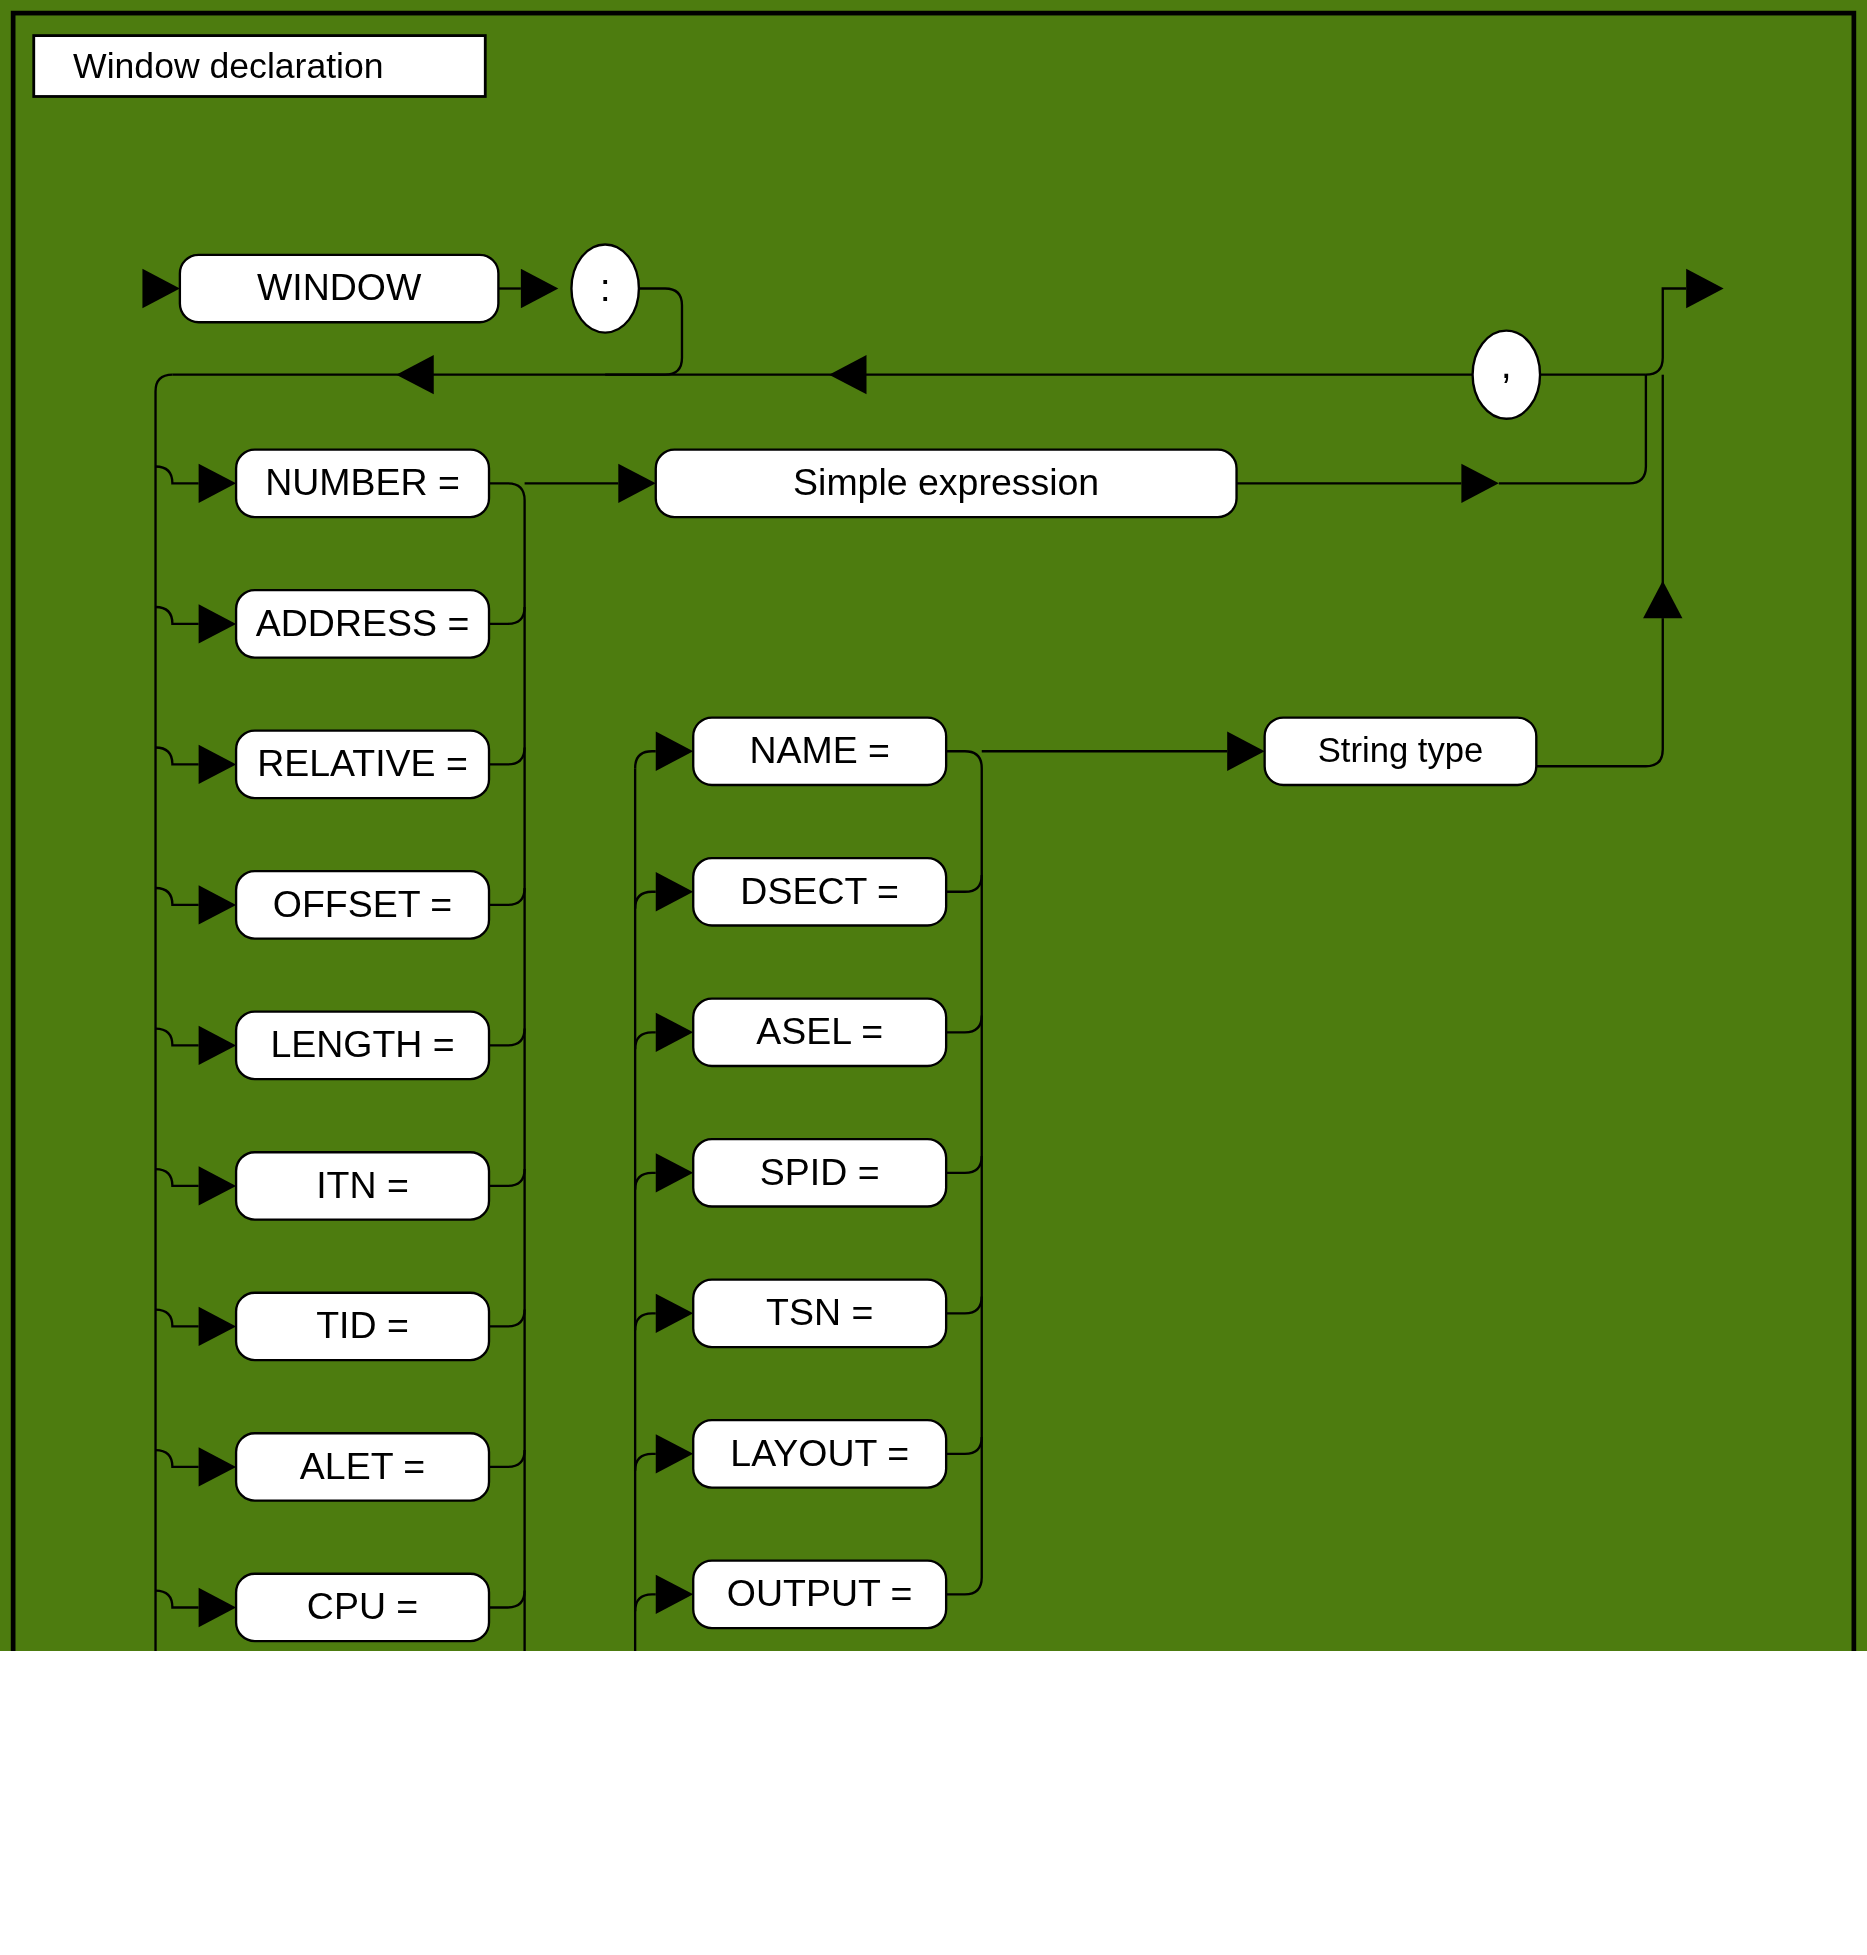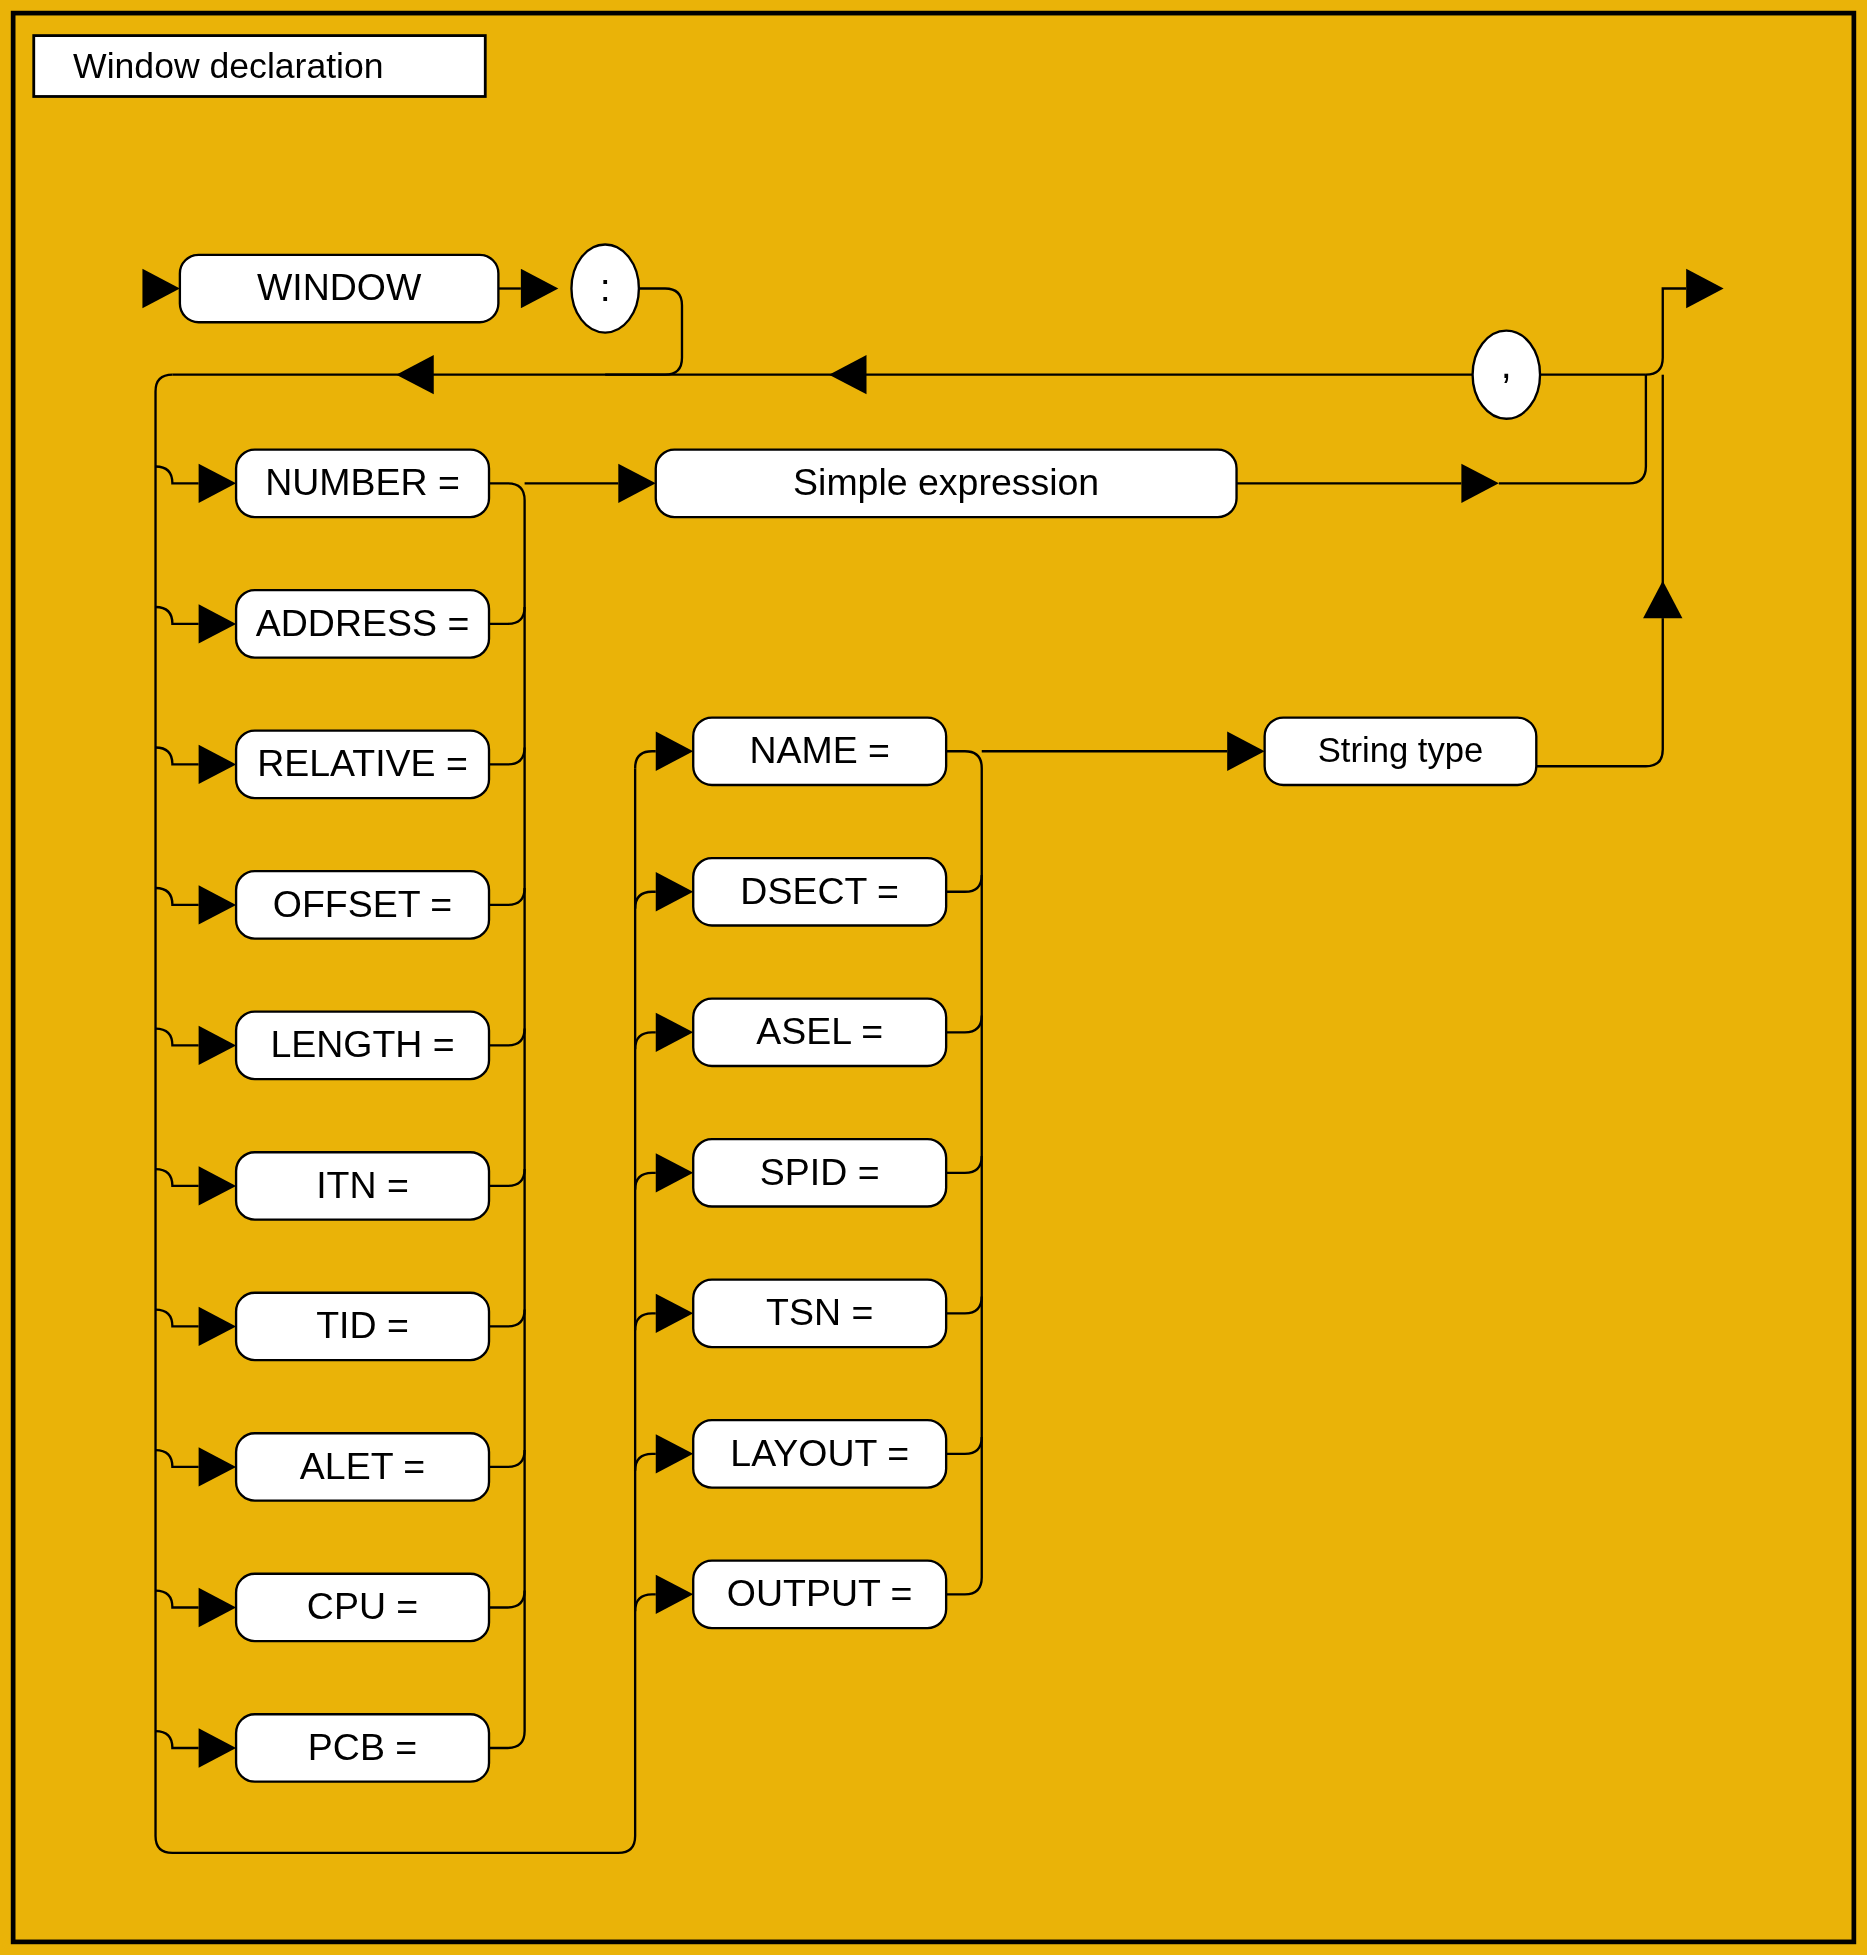--- a/index.html
+++ b/index.html
@@ -6,22 +6,22 @@
     margin: 0;
     padding: 0;
     background: #ffffff;
   }
   body {
     font-family: "Liberation Sans", sans-serif;
   }
   #diagram-root {
     position: relative;
     width: 1867px;
-    height: 1955px;
-    background: #eab308;
+    height: 1651px;
+    background: #4d7c0f;
   }
   svg#railroad {
     display: block;
     width: 1867px;
     height: 1955px;
   }
   .frame {
     fill: none;
     stroke: #000000;
     stroke-width: 5;

